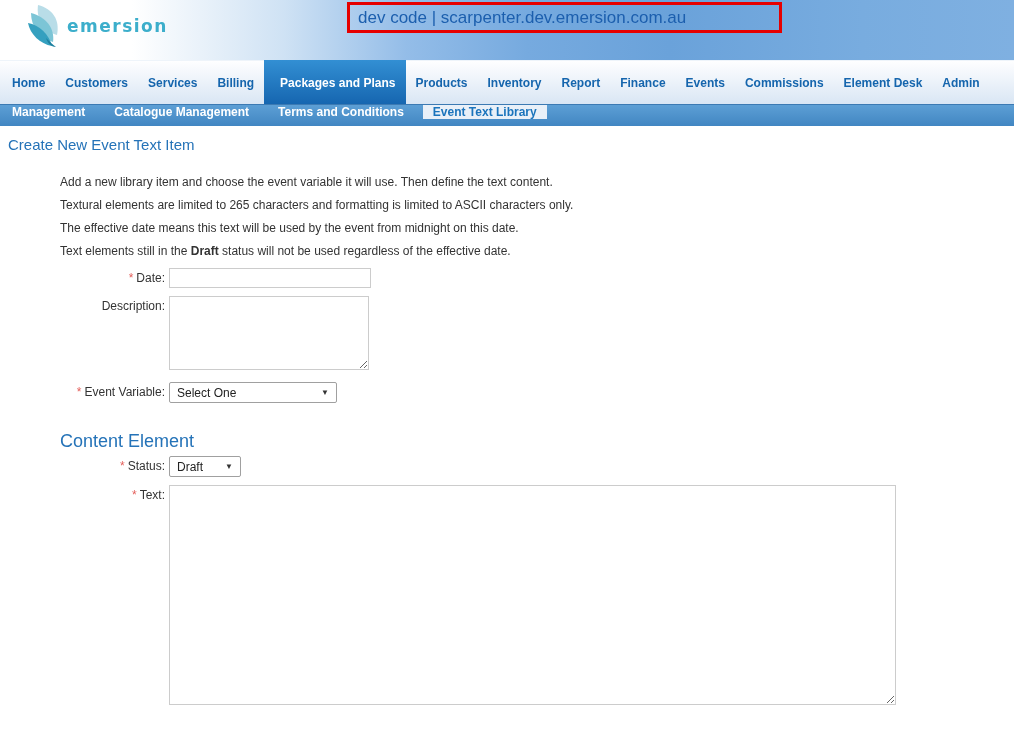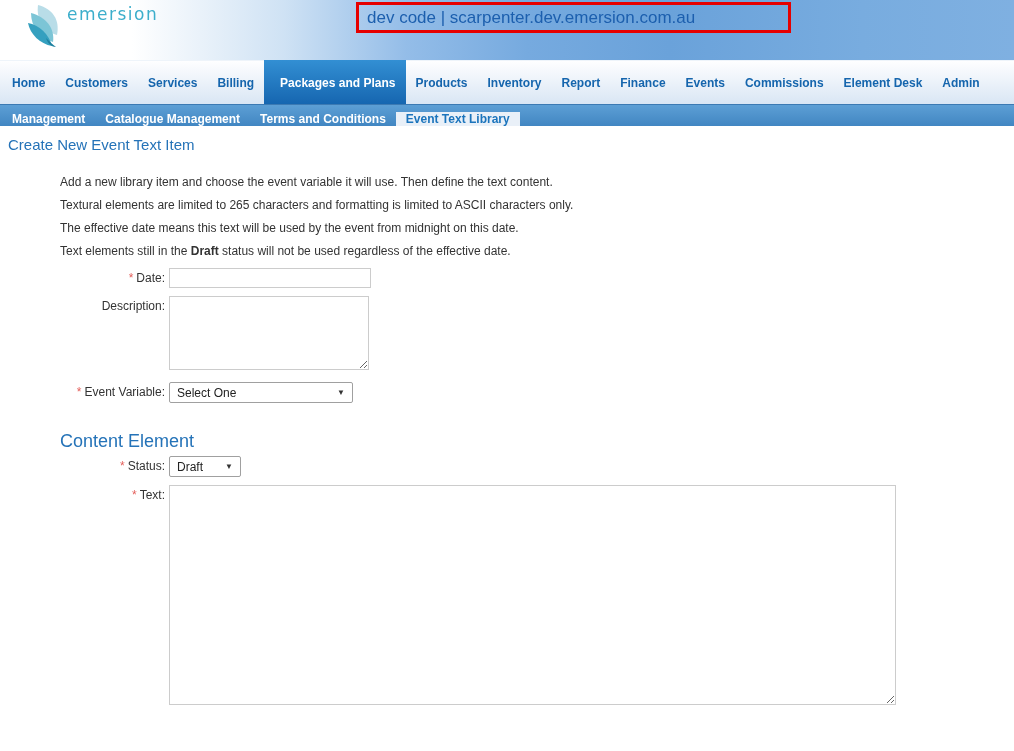--- a/index.html
+++ b/index.html
@@ -14,29 +14,29 @@
   
   .header {
     position: relative;
     height: 60px;
     background: linear-gradient(to right,
       #ffffff 0%, #ffffff 13%, #cfe2f4 28%, #94bde8 40%,
       #76aadf 52%, #6aa2da 66%, #78acdf 85%, #7fb0e1 100%);
   }
   .logo {
     position: absolute; left: 26px; top: 4px;
-    display: flex; align-items: flex-start;
+    display: flex; align-items: center; font-weight: bold;
   }
   .logo-text {
     font-size: 17px; letter-spacing: 1.5px;
     color: #3caecb; margin-left: 3px; margin-bottom: 6px;
     font-family: "DejaVu Sans", sans-serif;
   }
   .env-box {
-    position: absolute; left: 356px; top: 2px;
+    position: absolute; left: 347px; top: 2px;
     width: 435px; height: 31px;
     border: 3px solid #e60000;
     display: flex; align-items: center;
     padding-left: 8px;
     font-size: 17px; color: #1c5fae;
   }
 
   
   .main-nav {
     height: 44px;
@@ -55,22 +55,23 @@
     background: linear-gradient(#3390d4, #1666b0);
     color: #ffffff;
     margin-top: -2px; padding-top: 2px; padding-left: 16px;
   }
 
   
   .sub-nav {
     height: 22px;
     background: linear-gradient(#5d9fd5, #4186c2);
     border-top: 1px solid #3c7ab3;
-    display: flex; align-items: flex-end;
+    display: flex; align-items: flex-start;
     padding-left: 2px;
+    gap: 9px;
   }
   .sub-item {
     display: flex; align-items: center;
     padding: 0 10px;
     font-size: 12px; font-weight: bold;
     color: #ffffff; cursor: pointer; white-space: nowrap;
   }
   .sub-item.active {
     background: #e9f0f8;
     color: #1b74bc;
@@ -117,21 +118,21 @@
     resize: both; outline: none;
   }
   textarea.ta-big {
     width: 727px; height: 220px;
     border: 1px solid #cccccc;
     font-size: 12px; padding: 2px 3px;
     font-family: "Liberation Sans", sans-serif;
     resize: both; outline: none;
   }
   .select {
-    width: 184px; height: 21px;
+    width: 168px; height: 21px;
     border: 1px solid #a0a0a0; border-radius: 2px;
     background: #ffffff;
     display: flex; align-items: center; justify-content: space-between;
     padding: 0 7px;
     font-size: 12px; color: #222222;
     cursor: pointer;
   }
   .select.small { width: 72px; }
   .select-arrow { font-size: 8px; color: #333333; margin-left: 8px; }
 

